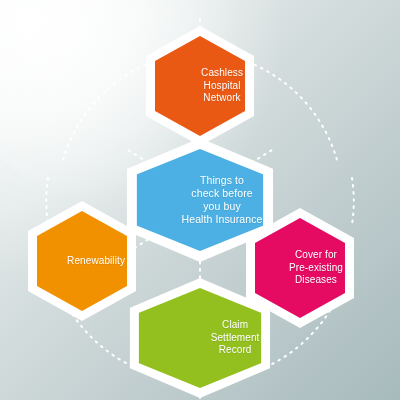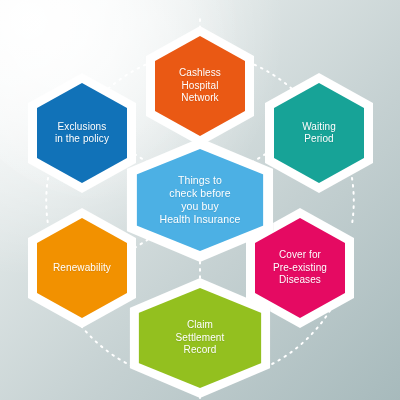--- a/index.html
+++ b/index.html
@@ -63,21 +63,21 @@
     background: #ffffff;
     filter: drop-shadow(3px 5px 5px rgba(70,85,90,0.40));
   }
   .hex-fill {
     left: 9px;
     top: 10px;
     width: calc(100% - 18px);
     height: calc(100% - 20px);
     display: flex;
     align-items: center;
-    justify-content: center;
+    justify-content: flex-end;
   }
   .node.center .hex-fill {
     left: 10px;
     top: 11px;
     width: calc(100% - 20px);
     height: calc(100% - 22px);
   }
 
   .hex-label {
     color: #ffffff;
@@ -132,60 +132,46 @@
 
   <div class="node" style="left:200px; top:86px;">
     <div class="hex-frame"></div>
     <div class="hex-fill" style="background:#ea5914;">
       <span class="hex-label">Cashless
 Hospital
 Network</span>
     </div>
   </div>
 
-  <div class="node" style="left:319px; top:133px;">
-    <div class="hex-frame"></div>
-    <div class="hex-fill" style="background:#17a397;">
-      <span class="hex-label">Waiting
-Period</span>
-    </div>
-  </div>
 
   <div class="node" style="left:300px; top:268px;">
     <div class="hex-frame"></div>
     <div class="hex-fill" style="background:#e50a62;">
       <span class="hex-label">Cover for
 Pre-existing
 Diseases</span>
     </div>
   </div>
 
   <div class="node" style="left:200px; top:338px;padding-left:33px;">
     <div class="hex-frame"></div>
     <div class="hex-fill" style="background:#93c01f;">
       <span class="hex-label">Claim
 Settlement
 Record</span>
     </div>
   </div>
 
-  <div class="node" style="left:82px; top:268px;">
+  <div class="node" style="left:82px; top:261px;">
     <div class="hex-frame"></div>
     <div class="hex-fill" style="background:#f29100;">
       <span class="hex-label">Renewability</span>
     </div>
   </div>
 
-  <div class="node" style="left:82px; top:133px;">
-    <div class="hex-frame"></div>
-    <div class="hex-fill" style="background:#1172b8;">
-      <span class="hex-label">Exclusions
-in the policy</span>
-    </div>
-  </div>
 
   <div class="node center" style="left:200px; top:200px;padding-left:35px;">
     <div class="hex-frame"></div>
     <div class="hex-fill" style="background:#4cb0e4;">
       <span class="hex-label">Things to
 check before
 you buy
 Health Insurance</span>
     </div>
   </div>

